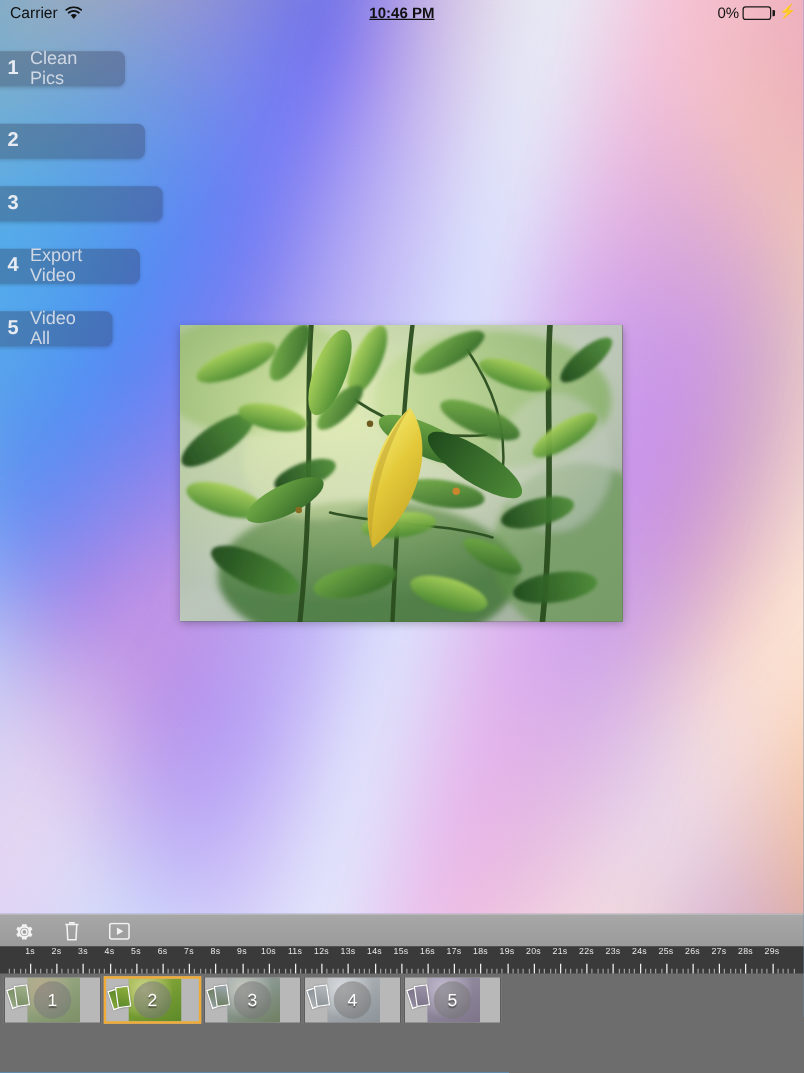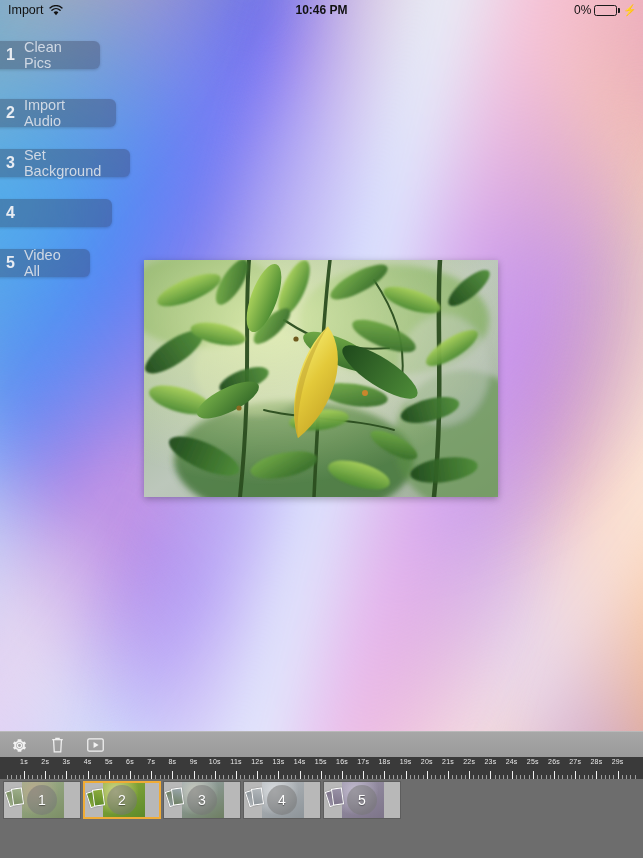--- a/index.html
+++ b/index.html
@@ -40,21 +40,21 @@
         filter:blur(18px);}
   .bl5{background:linear-gradient(104deg,
         rgba(255,255,255,0) 40%, rgba(230,245,255,.9) 52%,
         rgba(245,200,235,.7) 58%, rgba(255,255,255,0) 68%);
         filter:blur(22px);}
 
   
   .statusbar{position:absolute;left:0;top:0;width:643px;height:20px;
     display:flex;align-items:center;color:#111;font-size:12px;z-index:40;}
   .sb-left{position:absolute;left:8px;display:flex;align-items:center;gap:6px;}
-  .sb-center{position:absolute;left:0;width:643px;text-align:center;font-weight:bold;font-size:12px;}
+  .sb-center{position:absolute;left:0;width:643px;text-align:center;font-weight:bold;font-size:12px;text-decoration:underline;}
   .sb-right{position:absolute;right:6px;display:flex;align-items:center;gap:3px;}
   .carrier{font-size:12.5px;}
   .wifi svg{display:block;}
   .batt-pct{font-size:12px;}
   .batt{position:relative;width:23px;height:11px;border:1px solid #1a1a1a;border-radius:2.5px;
     box-sizing:border-box;padding:1px;background:transparent;}
   .batt-fill{height:100%;background:#3bd24a;border-radius:1px;}
   .batt-cap{width:2px;height:5px;background:#1a1a1a;border-radius:0 1px 1px 0;margin-left:1px;}
   .bolt{font-size:11px;line-height:1;margin-left:0px;color:#111;}
 
@@ -125,21 +125,21 @@
   <div class="bg">
     <div class="bg-layer bl1"></div>
     <div class="bg-layer bl2"></div>
     <div class="bg-layer bl3"></div>
     <div class="bg-layer bl4"></div>
     <div class="bg-layer bl5"></div>
   </div>
 
   <div class="statusbar">
     <div class="sb-left">
-      <span class="carrier">Import</span>
+      <span class="carrier">Carrier</span>
       <span class="wifi">
         <svg width="14" height="11" viewBox="0 0 14 11">
           <path d="M7 10.2 L4.6 7.2 A3.8 3.8 0 0 1 9.4 7.2 Z" fill="#111"></path>
           <path d="M2.9 5.2 A6.2 6.2 0 0 1 11.1 5.2" stroke="#111" stroke-width="1.4" fill="none" stroke-linecap="round"></path>
           <path d="M1 2.9 A9 9 0 0 1 13 2.9" stroke="#111" stroke-width="1.4" fill="none" stroke-linecap="round"></path>
         </svg>
       </span>
     </div>
     <div class="sb-center">10:46 PM</div>
     <div class="sb-right">
@@ -152,28 +152,27 @@
     </div>
   </div>
 
   <div class="menu">
     <div class="mbtn" id="mb0">
       <span class="num">1</span>
       <span class="lbl">Clean Pics</span>
     </div>
     <div class="mbtn" id="mb1">
       <span class="num">2</span>
-      <span class="lbl">Import Audio</span>
     </div>
     <div class="mbtn" id="mb2">
       <span class="num">3</span>
-      <span class="lbl">Set Background</span>
     </div>
     <div class="mbtn" id="mb3">
       <span class="num">4</span>
+      <span class="lbl">Export Video</span>
     </div>
     <div class="mbtn" id="mb4">
       <span class="num">5</span>
       <span class="lbl">Video All</span>
     </div>
   </div>
 
   <div class="photo">
     <svg class="leafimg" viewBox="0 0 354 237" preserveAspectRatio="none">
       <defs>

